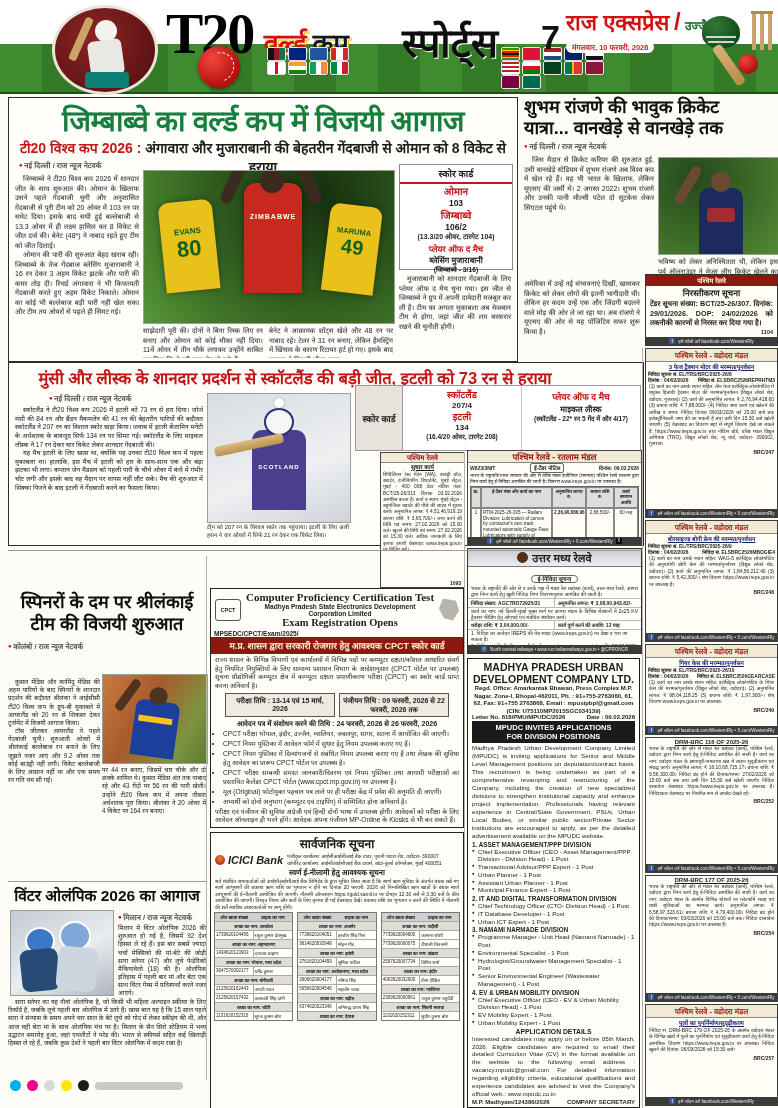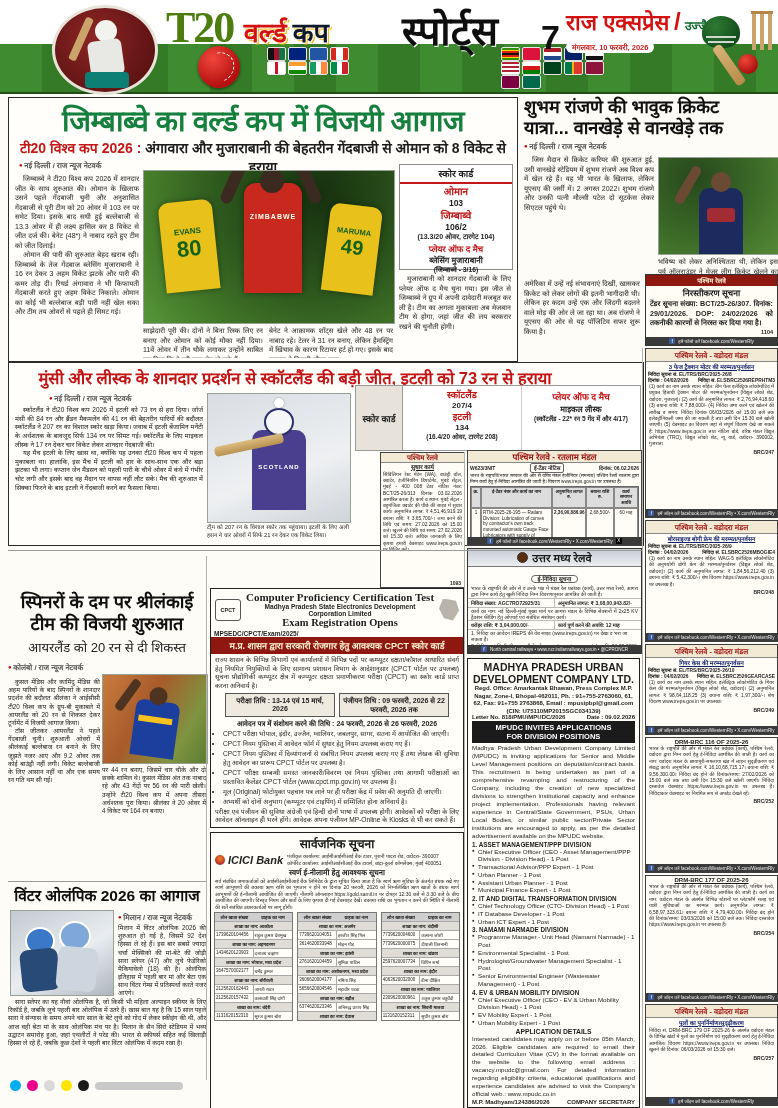--- a/index.html
+++ b/index.html
@@ -81,32 +81,32 @@
     <div class="grass"></div>
 
     <div class="abs" style="left:52px;top:5px;width:100px;height:84px;border-radius:50%;background:radial-gradient(circle at 40% 35%,#8d2525,#5e1313 75%);border:3px solid #e9e4da;overflow:hidden;">
       <div class="abs" style="left:40px;top:12px;width:22px;height:22px;border-radius:50%;background:#f2f2ef;"></div>
       <div class="abs" style="left:34px;top:32px;width:34px;height:36px;background:#e8e9e4;border-radius:6px;transform:rotate(-8deg);"></div>
       <div class="abs" style="left:22px;top:8px;width:8px;height:46px;background:#caa46a;border-radius:3px;transform:rotate(24deg);"></div>
       <div class="abs" style="left:30px;top:64px;width:44px;height:16px;background:#0e7f74;border-radius:4px;"></div>
     </div>
 
     <div class="abs" style="left:166px;top:2px;">
-      <span style="font-family:'Liberation Serif','DejaVu Serif',serif;font-size:44px;font-weight:800;color:#4d7c0f;letter-spacing:-2px;margin-top:22px;">T20</span>
+      <span style="font-family:'Liberation Serif','DejaVu Serif',serif;font-size:56px;font-weight:800;color:#000000;letter-spacing:-2px;margin-top:22px;">T20</span>
       <span style="font-size:27px;font-weight:800;color:#d41111;text-shadow:1px 1px 0 #fff,2px 2px 0 #f4b400;margin-left:6px;">वर्ल्ड</span><span style="font-size:27px;font-weight:800;color:#0f172a;text-shadow:1px 1px 0 #fff,2px 2px 0 #f4b400;margin-left:6px;">कप</span>
     </div>
     <div class="abs" style="left:198px;top:46px;width:42px;height:42px;border-radius:50%;background:radial-gradient(circle at 35% 30%,#f0473a,#b40f0f 70%);box-shadow:0 1px 3px rgba(0,0,0,.5);">
       <div style="position:absolute;left:8px;top:6px;width:26px;height:28px;border:1.5px dashed #fff;border-radius:50%;border-left-color:transparent;border-bottom-color:transparent;transform:rotate(30deg);"></div>
     </div>
 
     <div class="abs" style="left:266px;top:47px;width:84px;line-height:0;">
       
     <span class="flag" style="background: linear-gradient(90deg, rgb(17, 17, 17) 33%, rgb(163, 18, 44) 33%, rgb(163, 18, 44) 66%, rgb(18, 117, 74) 66%);"></span><span class="flag" style="background: rgb(0, 36, 125);"></span><span class="flag" style="background: rgb(34, 85, 164);"></span><span class="flag" style="background: linear-gradient(90deg, rgb(213, 43, 30) 30%, rgb(255, 255, 255) 30%, rgb(255, 255, 255) 70%, rgb(213, 43, 30) 70%);"></span><span class="flag" style="background: linear-gradient(90deg, rgb(255, 255, 255) 42%, rgb(206, 17, 36) 42%, rgb(206, 17, 36) 58%, rgb(255, 255, 255) 58%);"></span><span class="flag" style="background: linear-gradient(rgb(248, 158, 49) 33%, rgb(255, 255, 255) 33%, rgb(255, 255, 255) 66%, rgb(18, 136, 7) 66%);"></span><span class="flag" style="background: linear-gradient(90deg, rgb(22, 155, 98) 33%, rgb(255, 255, 255) 33%, rgb(255, 255, 255) 66%, rgb(255, 136, 62) 66%);"></span><span class="flag" style="background: linear-gradient(90deg, rgb(0, 140, 69) 33%, rgb(255, 255, 255) 33%, rgb(255, 255, 255) 66%, rgb(205, 33, 42) 66%);"></span></div>
 
-    <div class="abs c" style="left:360px;top:2px;width:180px;font-size:40px;font-weight:800;color:#0e0e0e;text-shadow:1px 1px 0 #fff;">स्पोर्ट्स</div>
+    <div class="abs c" style="left:360px;top:14px;width:180px;font-size:40px;font-weight:800;color:#0e0e0e;text-shadow:1px 1px 0 #fff;">स्पोर्ट्स</div>
 
     <div class="abs" style="left:500px;top:47px;width:122px;line-height:0;">
       
     <span class="flag" style="background: linear-gradient(rgb(49, 146, 8) 14%, rgb(255, 210, 0) 14%, rgb(255, 210, 0) 28%, rgb(222, 32, 16) 28%, rgb(222, 32, 16) 42%, rgb(17, 17, 17) 42%, rgb(17, 17, 17) 58%, rgb(222, 32, 16) 58%, rgb(222, 32, 16) 72%, rgb(255, 210, 0) 72%, rgb(255, 210, 0) 86%, rgb(49, 146, 8) 86%);"></span><span class="flag" style="background: rgb(220, 20, 60);"></span><span class="flag" style="background: linear-gradient(rgb(174, 28, 40) 33%, rgb(255, 255, 255) 33%, rgb(255, 255, 255) 66%, rgb(33, 70, 139) 66%);"></span><span class="flag" style="background: rgb(1, 33, 105);"></span><span class="flag" style="background: linear-gradient(rgb(0, 115, 47) 33%, rgb(255, 255, 255) 33%, rgb(255, 255, 255) 66%, rgb(17, 17, 17) 66%);"></span><span class="flag" style="background: repeating-linear-gradient(rgb(178, 34, 52) 0px, rgb(178, 34, 52) 2px, rgb(255, 255, 255) 2px, rgb(255, 255, 255) 4px);"></span><span class="flag" style="background: linear-gradient(rgb(255, 255, 255) 33%, rgb(219, 22, 27) 33%, rgb(219, 22, 27) 66%, rgb(0, 128, 0) 66%);"></span><span class="flag" style="background: rgb(1, 65, 28);"></span><span class="flag" style="background: linear-gradient(90deg, rgb(0, 122, 77) 40%, rgb(255, 182, 18) 40%, rgb(255, 182, 18) 55%, rgb(222, 56, 49) 55%);"></span><span class="flag" style="background: rgb(141, 21, 58);"></span><span class="flag" style="background: rgb(123, 0, 65);"></span><span class="flag" style="background: rgb(0, 106, 78);"></span></div>
 
     <div class="abs" style="left:541px;top:18px;font-size:34px;font-weight:800;color:#111;">7</div>
 
     <div class="abs" style="left:566px;top:6px;width:212px;">
       <span style="font-size:22px;font-weight:800;color:#d41111;">राज एक्सप्रेस</span>
       <span style="font-size:24px;font-weight:800;color:#d41111;">/</span>
@@ -300,21 +300,20 @@
         <span class="fbk">f</span>
         <span>North central railways  •  www.ncr.indianrailways.gov.in  •  @CPRONCR</span>
       </div>
   </div>
 
   <div class="abs" style="left:8px;top:556px;width:198px;height:326px;">
     <div class="c" style="margin-top:36px;font-size:18px;font-weight:800;line-height:1.2;color:#0f0f0f;">
       <div>स्पिनरों के दम पर श्रीलंकाई</div>
       <div>टीम की विजयी शुरुआत</div>
     </div>
-    <div class="c" style="font-size:13px;margin-top:3px;color:#222;">आयरलैंड को 20 रन से दी शिकस्त</div>
     <div class="byl" style="margin-top:6px;">कोलंबो / राज न्यूज नेटवर्क</div>
     <div class="j" style="position:absolute;left:0;top:122px;width:92px;height:202px;overflow:hidden;">
 
     <div class="p62" style="text-indent:7px;">कुसल मेंडिस और कामिंदु मेंडिस की अहम पारियों के बाद स्पिनरों के शानदार प्रदर्शन की बदौलत श्रीलंका ने आईसीसी टी20 विश्व कप के ग्रुप-बी मुकाबले में आयरलैंड को 20 रन से शिकस्त देकर टूर्नामेंट में विजयी आगाज किया।</div>
         <div class="p62" style="text-indent:7px;">टॉस जीतकर आयरलैंड ने पहले गेंदबाजी चुनी। शुरुआती ओवरों में श्रीलंकाई बल्लेबाज रन बनाने के लिए जूझते नजर आए और 9.2 ओवर तक कोई बाउंड्री नहीं लगी। विकेट बल्लेबाजी के लिए आसान नहीं था और एक समय रन गति थम सी गई।</div>
       </div>
     <div class="ph" style="left:94px;top:118px;width:104px;height:88px;background:linear-gradient(120deg,#c97b3e,#a85b2b 40%,#7e9440 75%,#5d7c33);">
       <div class="abs" style="left:30px;top:26px;width:44px;height:56px;background:#1c3f9d;border-radius:8px 8px 0 0;transform:rotate(8deg);">
         <div class="abs" style="left:12px;top:-14px;width:18px;height:18px;border-radius:50%;background:#4d3320;"></div>
         <div class="abs" style="left:-14px;top:-20px;width:9px;height:36px;background:#4d3320;border-radius:4px;transform:rotate(28deg);"></div>

